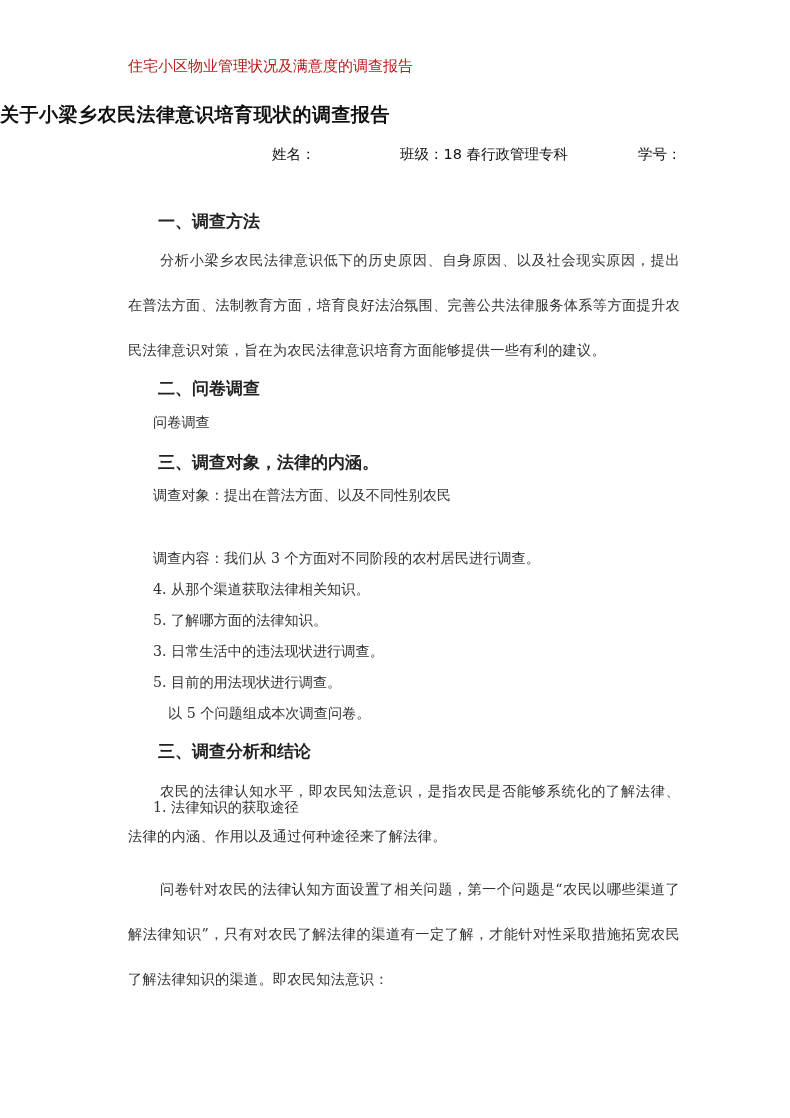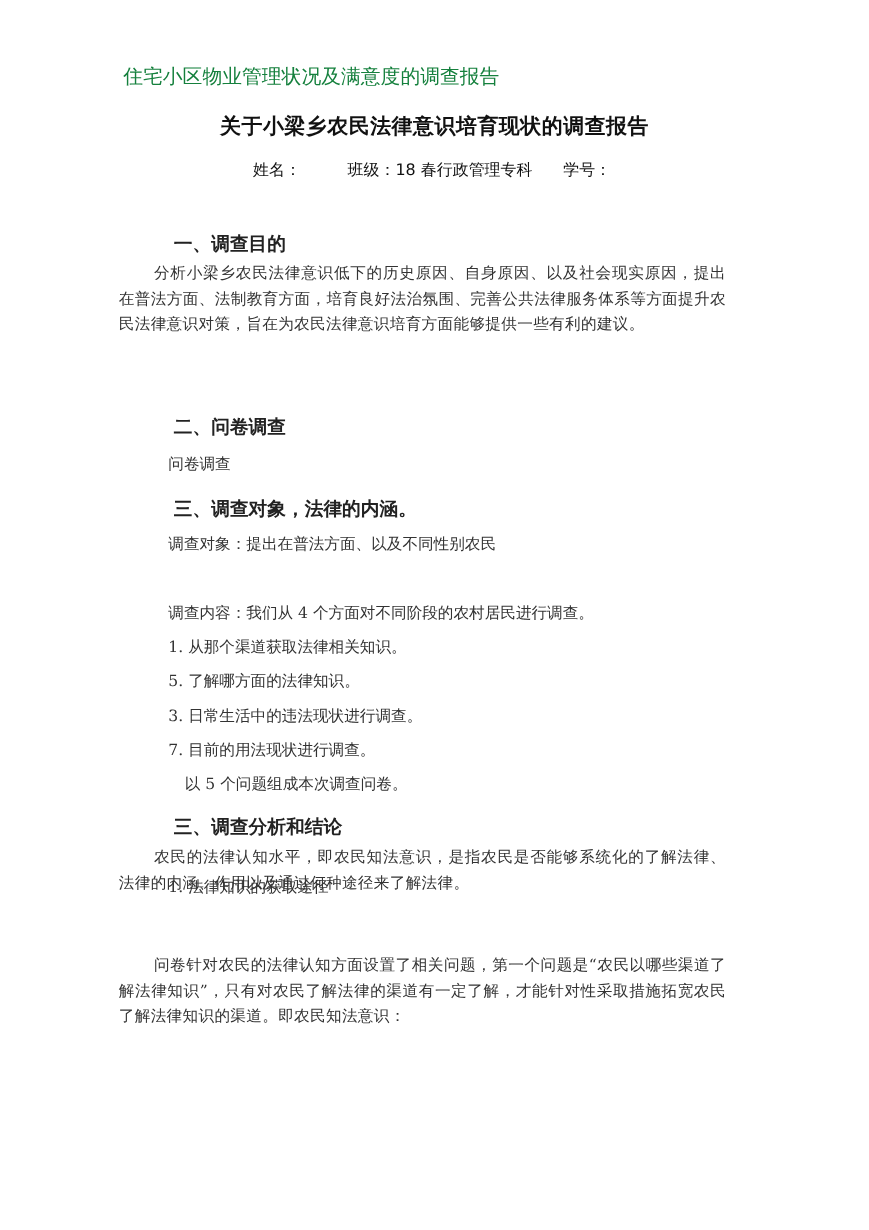--- a/index.html
+++ b/index.html
@@ -1,51 +1,51 @@
 <!DOCTYPE html>
 <html><head>
 <meta charset="utf-8">
 <style>
   html, body { margin: 0; padding: 0; background: #ffffff; }
   body { width: 790px; height: 1118px; position: relative; overflow: hidden;
          font-family: "DejaVu Serif", "Liberation Serif", serif; color: #333; }
-  .hdr { position: absolute; left: 112px; top: 57px; font-size: 18px; color: #15803d; letter-spacing: 0px; }
-  .title { position: absolute; left: 0; width: 790px; top: 102px; text-align: center;
+  .hdr { position: absolute; left: 128px; top: 57px; font-size: 15px; color: #b91c1c; letter-spacing: 0px; }
+  .title { position: absolute; left: 0; width: 790px; top: 102px; text-align: left;
            font-family: "DejaVu Sans", "Liberation Sans", sans-serif; font-weight: bold;
            font-size: 19px; color: #111; letter-spacing: 0.5px; }
   .meta { position: absolute; left: 230px; top: 145px; font-family: "DejaVu Sans", "Liberation Sans", sans-serif;
           font-size: 14.5px; color: #111; white-space: pre; }
-  .meta span { display: inline-block; }
+  .meta span { display: inline-block; margin-left: 42px; }
   .h { position: absolute; left: 158px; font-family: "DejaVu Sans", "Liberation Sans", sans-serif;
        font-weight: bold; font-size: 17px; color: #222; }
   .p { position: absolute; font-size: 14.2px; color: #333; line-height: 31px; }
-  .para { position: absolute; left: 108px; width: 552px; font-size: 14.2px; line-height: 23px; color: #333;
+  .para { position: absolute; left: 128px; width: 552px; font-size: 14.2px; line-height: 45px; color: #333;
           text-align: justify; text-indent: 32px; letter-spacing: 0.3px; }
 </style>
 </head>
 <body>
 
 <div class="hdr">住宅小区物业管理状况及满意度的调查报告</div>
 
 <div class="title">关于小梁乡农民法律意识培育现状的调查报告</div>
 
 <div class="meta"><span style="width:86px">姓名：</span><span style="width:196px">班级：18 春行政管理专科</span><span>学号：</span></div>
 
-<div class="h" style="top:210px">一、调查目的</div>
+<div class="h" style="top:210px">一、调查方法</div>
 <div class="para" style="top:238px">分析小梁乡农民法律意识低下的历史原因、自身原因、以及社会现实原因，提出在普法方面、法制教育方面，培育良好法治氛围、完善公共法律服务体系等方面提升农民法律意识对策，旨在为农民法律意识培育方面能够提供一些有利的建议。</div>
 
 <div class="h" style="top:377px">二、问卷调查</div>
 <div class="p" style="left:153px; top:407px">问卷调查</div>
 
 <div class="h" style="top:451px">三、调查对象，法律的内涵。</div>
 <div class="p" style="left:153px; top:480px">调查对象：提出在普法方面、以及不同性别农民</div>
 
-<div class="p" style="left:153px; top:543px">调查内容：我们从 4 个方面对不同阶段的农村居民进行调查。</div>
-<div class="p" style="left:153px; top:574px">1. 从那个渠道获取法律相关知识。</div>
+<div class="p" style="left:153px; top:543px">调查内容：我们从 3 个方面对不同阶段的农村居民进行调查。</div>
+<div class="p" style="left:153px; top:574px">4. 从那个渠道获取法律相关知识。</div>
 <div class="p" style="left:153px; top:605px">5. 了解哪方面的法律知识。</div>
 <div class="p" style="left:153px; top:636px">3. 日常生活中的违法现状进行调查。</div>
-<div class="p" style="left:153px; top:667px">7. 目前的用法现状进行调查。</div>
+<div class="p" style="left:153px; top:667px">5. 目前的用法现状进行调查。</div>
 <div class="p" style="left:168px; top:698px">以 5 个问题组成本次调查问卷。</div>
 
 <div class="h" style="top:740px">三、调查分析和结论</div>
 <div class="para" style="top:769px">农民的法律认知水平，即农民知法意识，是指农民是否能够系统化的了解法律、法律的内涵、作用以及通过何种途径来了解法律。</div>
 <div class="p" style="left:153px; top:792px">1. 法律知识的获取途径</div>
 <div class="para" style="top:867px">问卷针对农民的法律认知方面设置了相关问题，第一个问题是“农民以哪些渠道了解法律知识”，只有对农民了解法律的渠道有一定了解，才能针对性采取措施拓宽农民了解法律知识的渠道。即农民知法意识：</div>
 
 </body></html>

